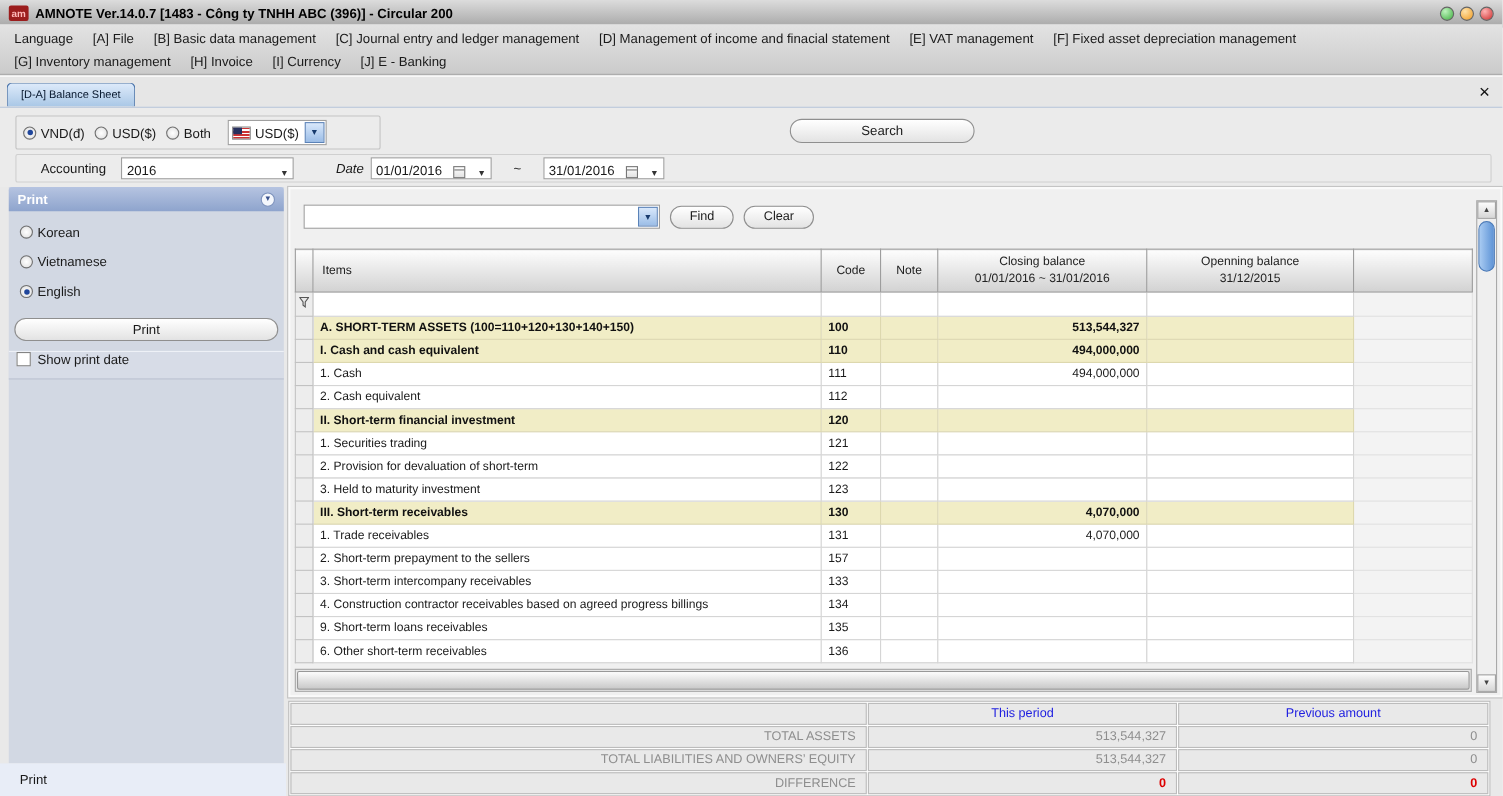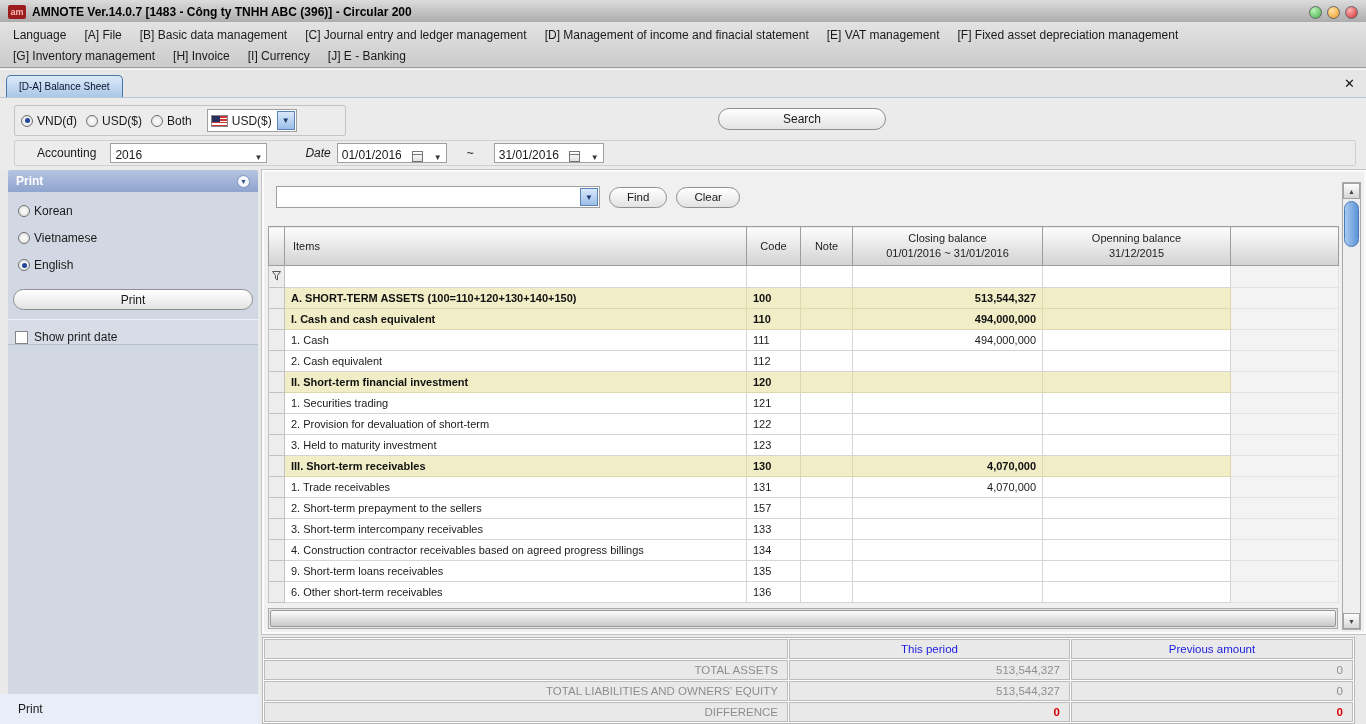--- a/index.html
+++ b/index.html
@@ -61,21 +61,21 @@
   
   .sidebar { position:absolute; left:8px; top:170px; width:250px; height:524px; background:#d2d8e3; }
   .print-hdr { height:22px; background:linear-gradient(#b6c4e1,#8ea4cd); color:#fff; font-weight:bold;
     display:flex; align-items:center; padding:0 8px; border-radius:3px 3px 0 0; }
   .chev { margin-left:auto; width:13px; height:13px; border-radius:50%; background:#f4f7fc; color:#39518c; font-size:7px;
     display:flex; align-items:center; justify-content:center; border:1px solid #7e93bd;}
   .langs { padding:12px 10px 8px 10px; display:flex; flex-direction:column; gap:13px; }
   .print-btn { margin:9px 5px 0 5px; height:21px; border-radius:11px; border:1px solid #8f8f8f;
     background:linear-gradient(#ffffff,#e3e3e3); display:flex; align-items:center; justify-content:center; }
   .showdate { margin-top:9px; height:26px; background:#d7dce7; border-top:1px solid #eef1f7; border-bottom:1px solid #b9c0d0;
-    display:flex; align-items:flex-end; padding:0 7px; }
+    display:flex; align-items:flex-start; padding:0 7px; }
   .checkbox { width:13px; height:13px; border:1px solid #848484; background:#fff; margin-right:6px; flex:none;}
   .status-print { position:absolute; left:0px; top:694px; width:260px; height:30px; background:#e8edf7;
     display:flex; align-items:center; padding:0 18px; }
 
   
   .gridpanel { position:absolute; left:262px; top:170px; width:1104px; height:464px; background:#f0f0f0;
     border:2px solid #fafafa; outline:1px solid #c4c4c4; }
   .findrow { position:absolute; left:12px; top:14px; height:22px; display:flex; align-items:center; }
   .findcombo { width:324px; height:22px; border:1px solid #9f9f9f; background:#fff; display:flex; align-items:stretch; padding:1px;}
   .findcombo input { flex:1; border:none; outline:none; font:11px "Liberation Sans",sans-serif; }

